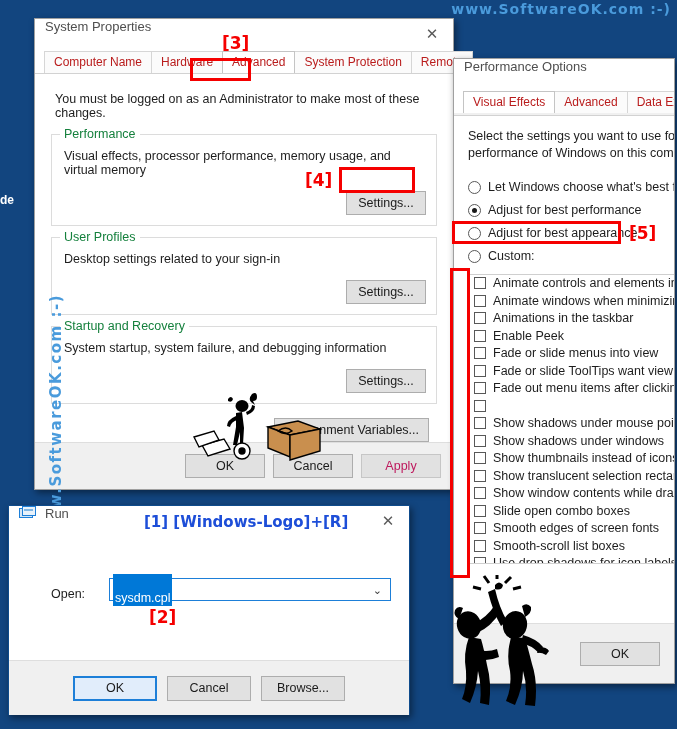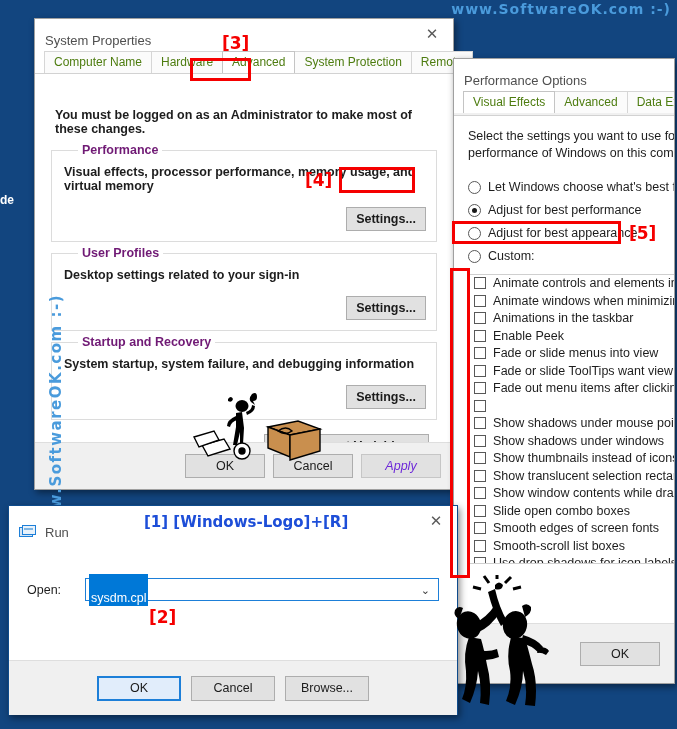--- a/index.html
+++ b/index.html
@@ -43,21 +43,21 @@
   .win {
     position: absolute;
     background: #f0f0f0;
     border: 1px solid #a0a0a0;
     box-shadow: 2px 3px 7px rgba(0,0,0,0.45);
     z-index: 10;
   }
   .win-title {
     height: 29px;
     background: #ffffff;
-    display: flex; align-items: flex-end;
+    display: flex; align-items: flex-start;
     padding-left: 10px;
     font-size: 13px;
     color: #4f4f4f;
     position: relative;
   }
   .win-close {
     position: absolute; right: 0; top: 0;
     width: 42px; height: 29px;
     display: flex; align-items: center; justify-content: center;
     font-size: 15px; color: #5a5a5a;
@@ -70,21 +70,21 @@
     height: 25px;
     padding-left: 9px;
     background: #ffffff;
     position: relative;
   }
   .tabstrip::after {
     content: ""; position: absolute; left: 0; right: 0; bottom: 0;
     height: 1px; background: #ffffff;
   }
   .tab {
-    font-size: 12px; color: #4d7c0f;
+    font-size: 12px; color: #b91c1c;
     padding: 3px 9px 4px 9px;
     border: 1px solid #d6d6d6;
     border-bottom: none;
     background: #fbfbfb;
     margin-right: -1px;
     white-space: nowrap;
     position: relative; z-index: 1;
     cursor: pointer;
   }
   .tab.active {
@@ -96,55 +96,54 @@
   
   #sysprops {
     left: 34px; top: 18px;
     width: 420px; height: 472px;
   }
   #sysprops .body {
     background: #ffffff;
     position: absolute;
     left: 0; right: 0; top: 54px; bottom: 47px;
     border-top: 1px solid #d2d2d2;
-    padding: 28px 16px 0 16px;
-    font-weight: bold;
+    padding: 12px 16px 0 16px;
   }
   .intro-line { font-size: 12.5px; color: #1d1d1d; margin: 6px 0 14px 4px; }
 
   .group {
     border: 1px solid #dcdcdc;
     position: relative;
     margin-bottom: 11px;
     padding: 12px 10px 10px 10px;
   }
   .group > .legend {
     position: absolute; top: -8px; left: 8px;
     background: #ffffff;
     padding: 0 4px;
-    font-size: 12.5px; color: #701a75; margin-left: 18px;
+    font-size: 12.5px; color: #15803d;
   }
   .group p { margin: 2px 0 0 2px; font-size: 12.5px; color: #1d1d1d; }
   .group .btnrow {
     display: flex; justify-content: flex-end; align-items: center;
     margin-top: 14px;
     text-align: center;
   }
 
   .btn {
     min-width: 80px; height: 24px;
     background: #e1e1e1;
     border: 1px solid #adadad;
     font-size: 12.5px; color: #1b1b1b;
     font-family: "Liberation Sans", sans-serif;
     display: inline-flex; align-items: center; justify-content: center;
     padding: 0 9px;
     cursor: pointer;
   }
-  .btn.disabled { color: #6d28d9; border-color: #c6c6c6; font-style: italic; }
+  .btn.disabled { color: #be185d; border-color: #c6c6c6; }
   .btn.default { background: #e1edfb; border: 2px solid #1d7fd8; }
 
   .envrow {
     display: flex; justify-content: flex-end;
     margin: 14px 8px 0 0;
   }
   #sysprops .footer {
     position: absolute; left: 0; right: 0; bottom: 0; height: 47px;
     background: #f0f0f0;
     border-top: 1px solid #dedede;
@@ -211,41 +210,41 @@
     position: absolute; left: 0; right: 0; bottom: 0; height: 60px;
     background: #f0f0f0;
     border-top: 1px solid #dedede;
     display: flex; align-items: center; justify-content: flex-end;
     gap: 8px; padding: 0 14px;
   }
 
   
   #rundlg {
     left: 8px; top: 505px;
-    width: 450px; height: 210px;
+    width: 402px; height: 210px;
     border: 1px solid #0e4b8c;
   }
   #rundlg .win-title {
     background: #ffffff; height: 34px;
     border-bottom: none;
     padding-left: 10px;
   }
   .run-ico {
     width: 17px; height: 15px; margin-right: 9px;
     flex: none;
   }
   #rundlg .run-body {
     background: #ffffff;
     padding: 16px 18px 10px 18px;
     height: 120px;
   }
   .run-top { display: flex; align-items: flex-start; }
   .run-big-ico { width: 40px; flex: none; margin: 2px 10px 0 4px; }
   .run-text { font-size: 12.5px; color: #1d1d1d; line-height: 1.4; }
-  .run-openrow { display: flex; align-items: center; margin-top: 22px; }
+  .run-openrow { display: flex; align-items: flex-end; margin-top: 22px; margin-left: 24px; }
   .run-open-lbl { font-size: 12.5px; color: #1d1d1d; width: 58px; }
   .combo {
     flex: 1; height: 23px;
     border: 1px solid #1d7fd8; background: #fff;
     display: flex; align-items: center;
     position: relative;
   }
   .combo .val {
     background: #0078d7; color: #ffffff;
     font-size: 12.5px;

